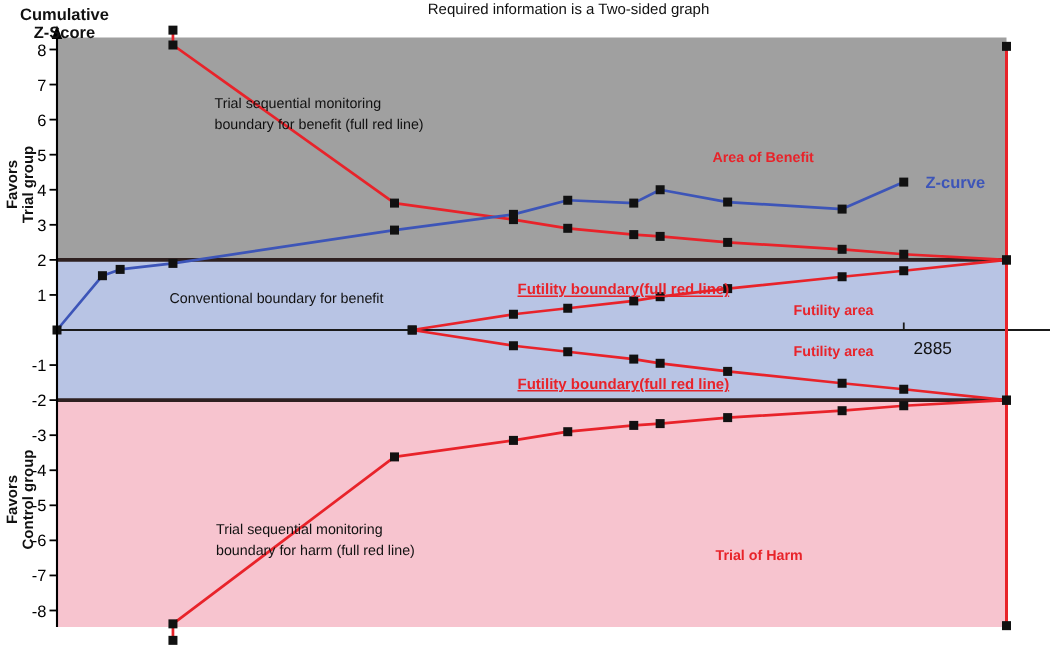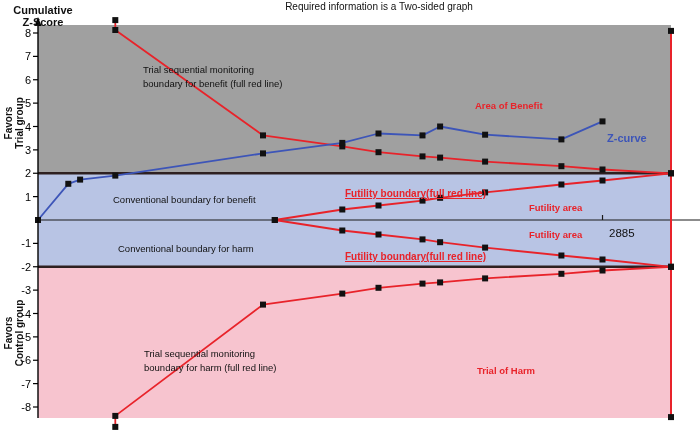--- a/index.html
+++ b/index.html
@@ -133,33 +133,32 @@
 Z-Score</div>
 
   <div class="lbl title center" style="left:223px;top:0px;width:312px;">Required information is a Two-sided graph</div>
 
 
   <div class="lbl bold red" style="left:475px;top:51px;margin-top:48px;">Area of Benefit</div>
 
   <div class="lbl" style="left:143px;top:63px;line-height:14px;">Trial sequential monitoring
 boundary for benefit (full red line)</div>
 
-  <div class="lbl zcurve-lbl blue" style="left:607px;top:132px;">Z-curve</div>
+  <div class="lbl zcurve-lbl blue" style="left:607px;top:116px;padding-left:10px;">Z-curve</div>
 
   <div class="lbl" style="left:113px;top:193px;text-align:center;">Conventional boundary for benefit</div>
 
   <div class="lbl futb red" style="left:345px;top:187px;">Futility boundary(full red line)</div>
 
   <div class="lbl bold red" style="left:529px;top:201px;">Futility area</div>
 
   <div class="lbl bold red" style="left:529px;top:228px;">Futility area</div>
 
   <div class="lbl num" style="left:609px;top:227px;">2885</div>
 
-  <div class="lbl" style="left:118px;top:242px;">Conventional boundary for harm</div>
 
   <div class="lbl futb red" style="left:345px;top:250px;">Futility boundary(full red line)</div>
 
   <div class="lbl" style="left:144px;top:347px;line-height:14px;">Trial sequential monitoring
 boundary for harm (full red line)</div>
 
   <div class="lbl bold red" style="left:477px;top:364px;">Trial of Harm</div>
 
   <div class="lbl rot" style="left:-26px;top:112px;width:80px;">Favors
 Trial group</div>

